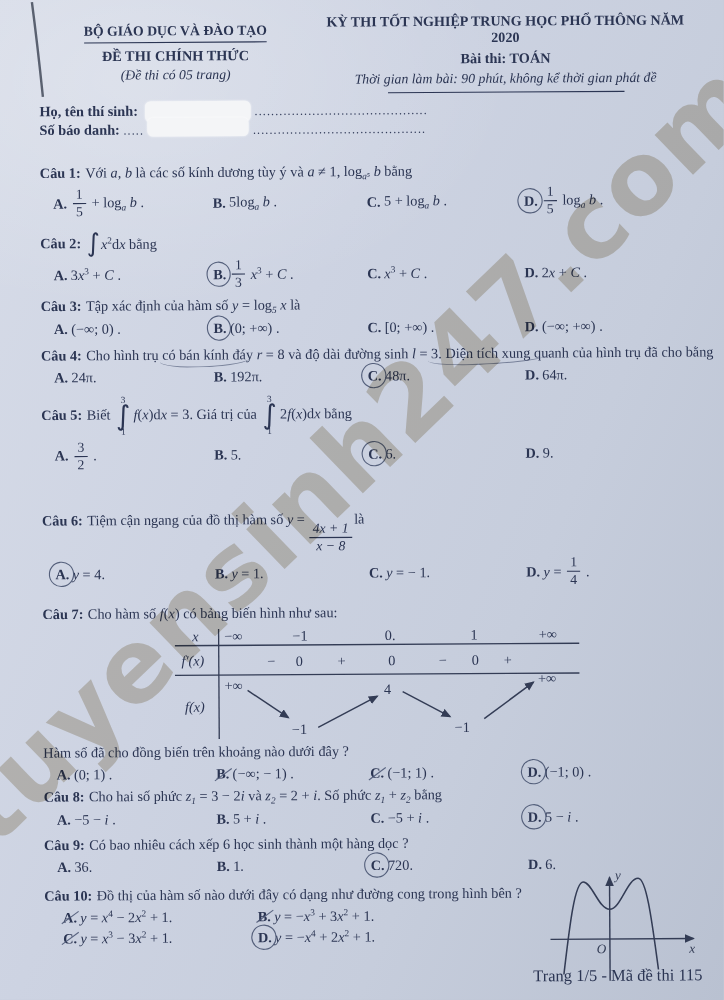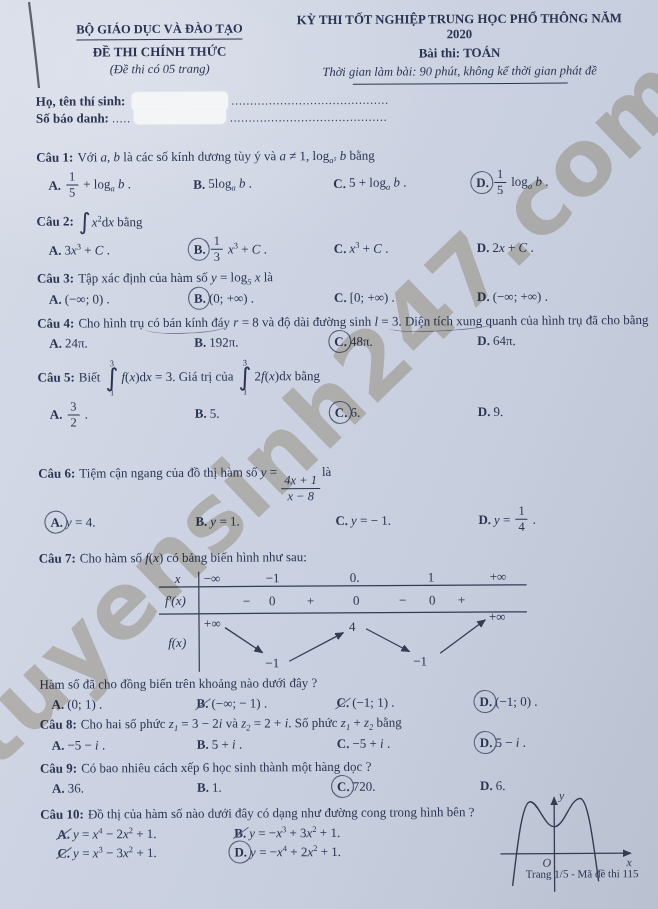--- a/index.html
+++ b/index.html
@@ -68,21 +68,21 @@
   .mark-crossed::after{content:"";position:absolute;left:-3px;top:46%;width:19px;height:0;border-top:1.6px solid rgba(77,88,117,0.9);transform:rotate(-36deg);}
   .pen-arc{position:absolute;height:7px;border-bottom:1.5px solid rgba(77,88,117,0.65);border-radius:0 0 60% 60%/0 0 100% 100%;}
   
   .vtable{position:relative;width:368px;height:104px;margin:3px 0 2px 120px;}
   .vtable svg{position:absolute;left:0;top:0;}
   .vt{position:absolute;font-size:13px;line-height:1;}
   .vt.it{font-style:italic;}
   
   .graph{position:absolute;right:-6px;top:-16px;}
   
-  .footer{position:absolute;right:22px;bottom:28px;font-size:11px;}
+  .footer{position:absolute;right:22px;bottom:11px;font-size:15px;}
 </style>
 </head>
 <body>
 
 <div class="page">
 
   <svg class="corner-svg" width="60" height="95">
     <path d="M29,2 Q34,40 39,88" stroke="#5a6170" stroke-width="2.2" fill="none"></path>
   </svg>
 

